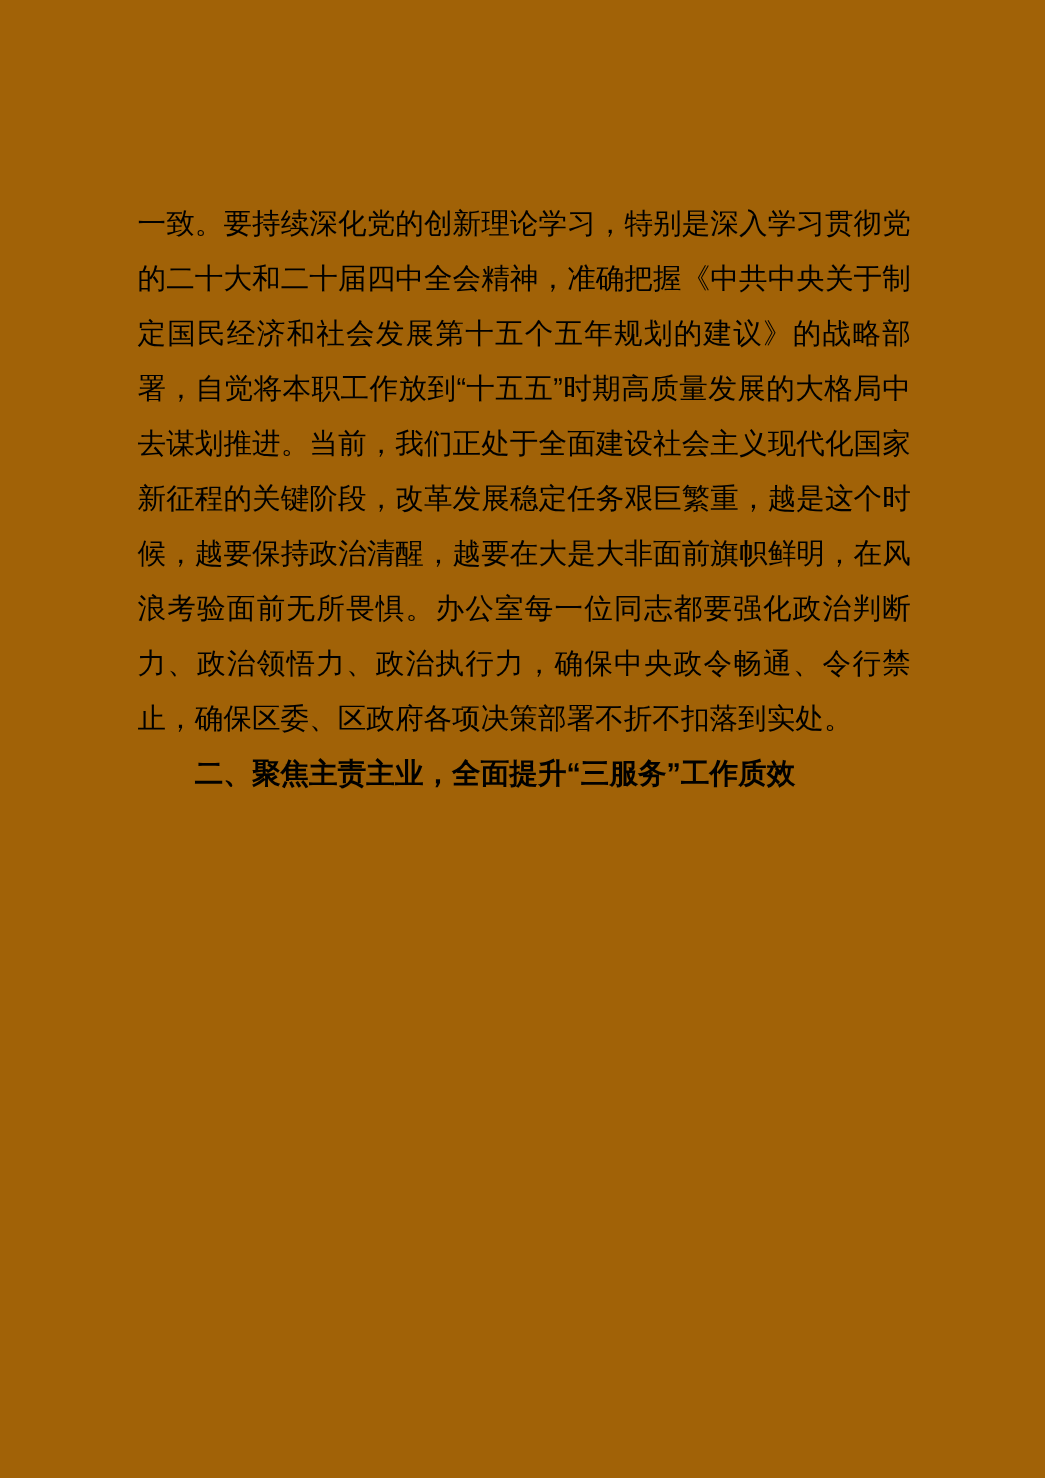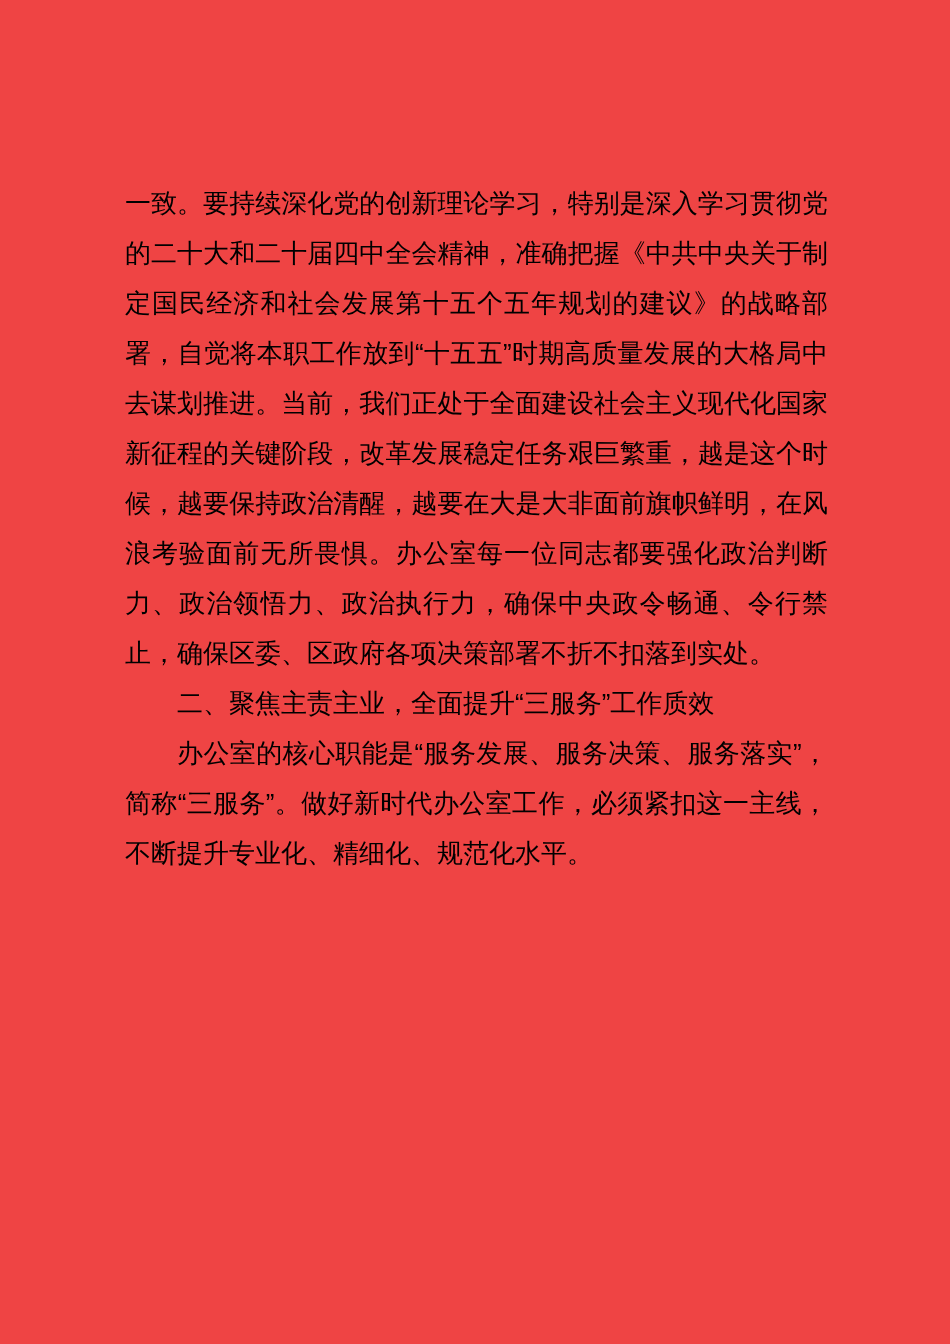--- a/index.html
+++ b/index.html
@@ -12,39 +12,38 @@
     height: 1344px;
     overflow: hidden;
     font-family: "Liberation Sans", sans-serif;
     color: #000000;
   }
   .page {
     box-sizing: border-box;
     width: 950px;
     height: 1344px;
     padding: 178px 122px 0 125px;
-    background: #ef4444;
+    background: #a16207;
   }
   .doc-paragraph {
     margin: 0;
     width: 703px;
     font-size: 26px;
     line-height: 50px;
     text-align: justify;
     text-justify: inter-ideograph;
     letter-spacing: 0;
     word-break: break-all;
   }
   .indent {
     text-indent: 2em;
   }
   .heading {
-    font-weight: normal;
+    font-weight: bold;
   }
 </style>
 </head>
 <body>
 
 <div class="page">
   <p class="doc-paragraph">一致。要持续深化党的创新理论学习，特别是深入学习贯彻党的二十大和二十届四中全会精神，准确把握《中共中央关于制定国民经济和社会发展第十五个五年规划的建议》的战略部署，自觉将本职工作放到“十五五”时期高质量发展的大格局中去谋划推进。当前，我们正处于全面建设社会主义现代化国家新征程的关键阶段，改革发展稳定任务艰巨繁重，越是这个时候，越要保持政治清醒，越要在大是大非面前旗帜鲜明，在风浪考验面前无所畏惧。办公室每一位同志都要强化政治判断力、政治领悟力、政治执行力，确保中央政令畅通、令行禁止，确保区委、区政府各项决策部署不折不扣落到实处。</p>
   <p class="doc-paragraph indent heading">二、聚焦主责主业，全面提升“三服务”工作质效</p>
-  <p class="doc-paragraph indent">办公室的核心职能是“服务发展、服务决策、服务落实”，简称“三服务”。做好新时代办公室工作，必须紧扣这一主线，不断提升专业化、精细化、规范化水平。</p>
 </div>
 
 </body></html>

